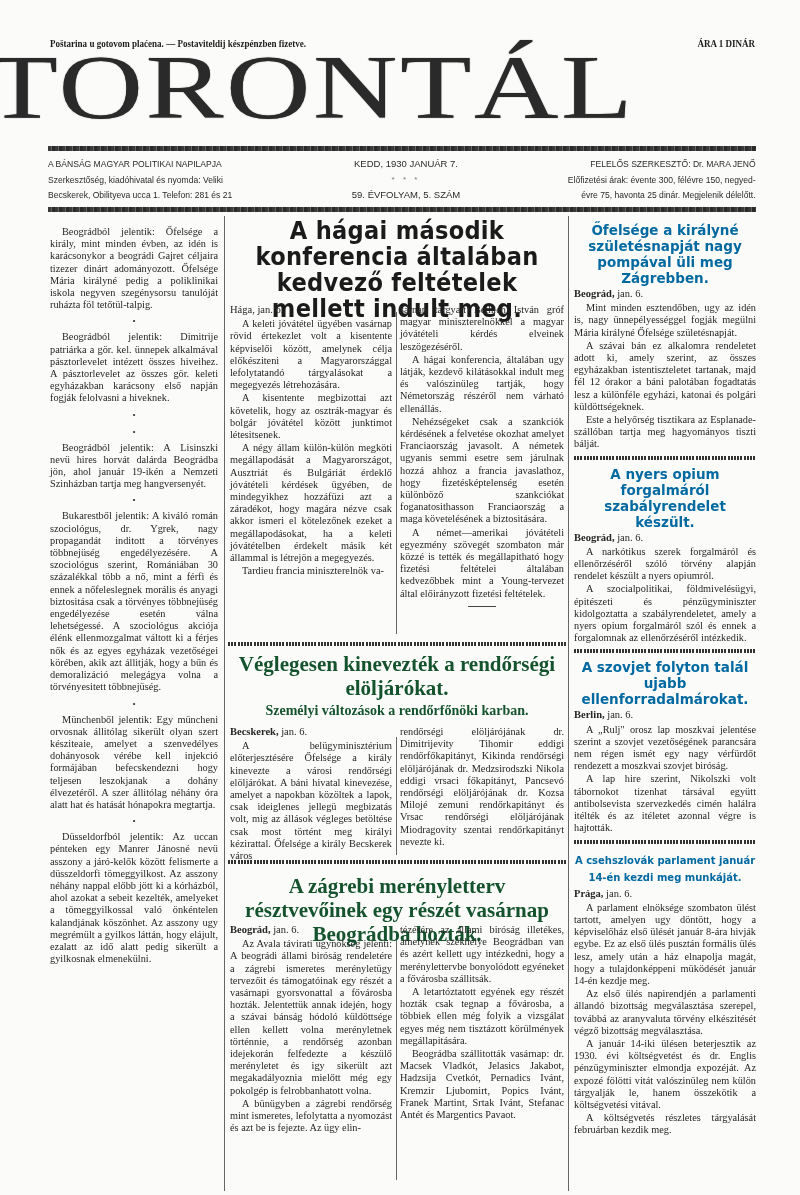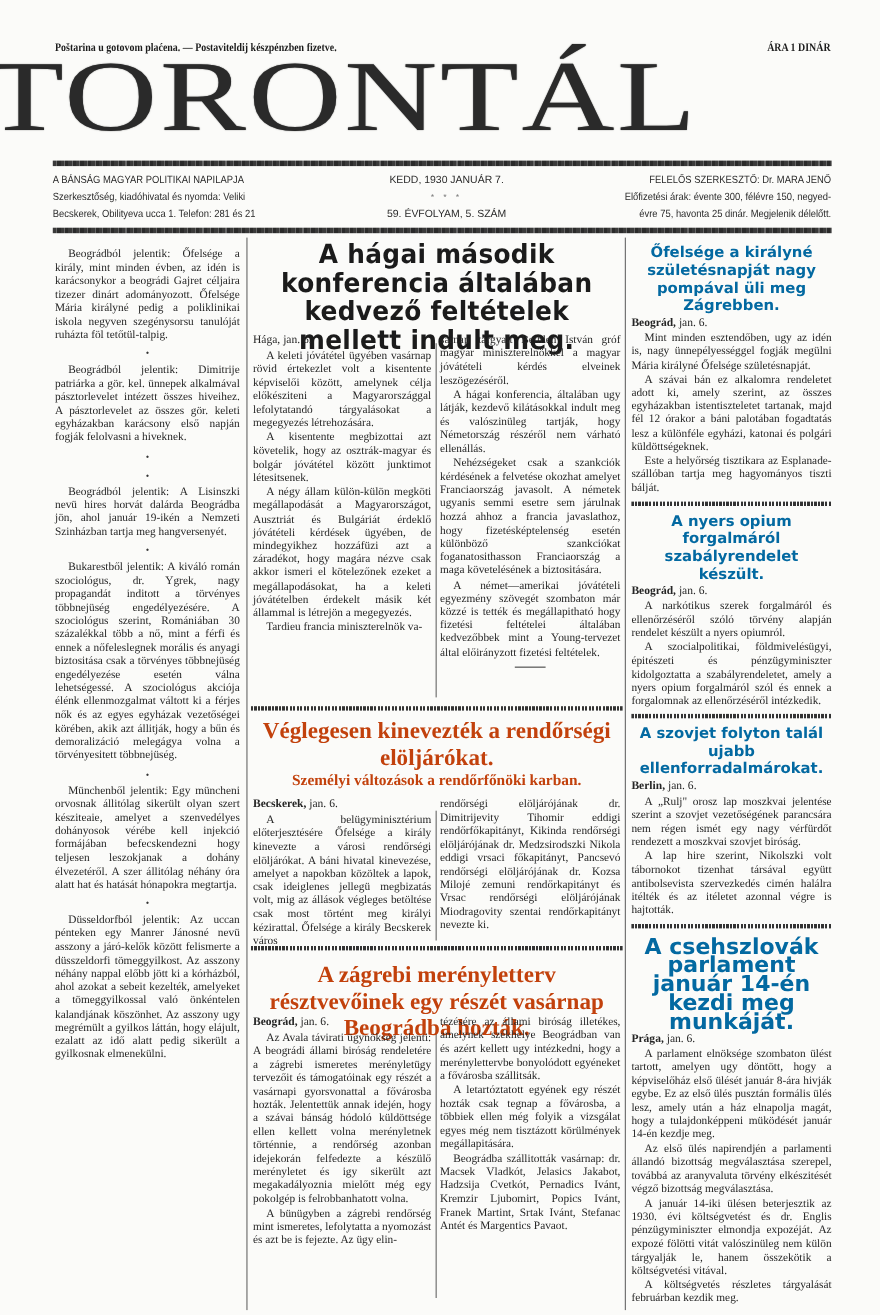--- a/index.html
+++ b/index.html
@@ -26,21 +26,21 @@
 
   .column { position: absolute; font-size: 10.3px; line-height: 12.2px; color: #262626; text-align: justify; }
   .para { text-indent: 12px; margin-bottom: 1px; hyphens: manual; }
   .bullet { text-align: center; font-size: 9px; line-height: 14px; margin: 3px 0; color: #333; }
   .dateline { text-align: left; font-size: 10.5px; margin: 2px 0 2px 0; }
   .dateline b { font-weight: bold; }
 
   .lead-headline { position: absolute; left: 227px; top: 218px; width: 340px; font-family: "DejaVu Sans", sans-serif; font-weight: bold; font-size: 24px; line-height: 26px; text-align: center; color: #1b1b1b; letter-spacing: 0.3px; transform: scaleX(0.94); transform-origin: center; }
 
   .headline { font-family: "DejaVu Sans", sans-serif; font-weight: bold; text-align: center; color: #0369a1; }
-  .headline-serif { font-family: "Liberation Serif", serif; font-weight: bold; text-align: center; color: #c2410c; }
+  .headline-serif { font-family: "Liberation Serif", serif; font-weight: bold; text-align: center; color: #14532d; }
 
   .dotted-rule { height: 4px; background: repeating-linear-gradient(90deg, #333 0 2px, transparent 2px 3.2px); }
   .short-rule { width: 28px; height: 1px; background: #444; margin: 6px auto; }
 </style>
 </head>
 <body>
 
 <div class="topline">
   <span class="left">Poštarina u gotovom plaćena. — Postaviteldij készpénzben fizetve.</span>
   <span class="right">ÁRA 1 DINÁR</span>
@@ -173,21 +173,21 @@
   <div class="headline" style="font-size:13.5px; line-height:16px;">A szovjet folyton talál ujabb ellenforradalmárokat.</div>
   <div class="dateline">
     <b>Berlin,</b>
     <span>jan. 6.</span>
   </div>
   <p class="para">A „Rulj" orosz lap moszkvai jelentése szerint a szovjet vezetőségének parancsára nem régen ismét egy nagy vérfürdőt rendezett a moszkvai szovjet biróság.</p>
   <p class="para">A lap hire szerint, Nikolszki volt tábornokot tizenhat társával együtt antibolsevista szervezkedés cimén halálra itélték és az itéletet azonnal végre is hajtották.</p>
 
   <div class="dotted-rule" style="margin:5px 0 8px 0;"></div>
 
-  <div class="headline" style="font-size:20px; line-height:17px;">A csehszlovák parlament január 14-én kezdi meg munkáját.</div>
+  <div class="headline" style="font-size:10px; line-height:17px;">A csehszlovák parlament január 14-én kezdi meg munkáját.</div>
   <div class="dateline">
     <b>Prága,</b>
     <span>jan. 6.</span>
   </div>
   <p class="para">A parlament elnöksége szombaton ülést tartott, amelyen ugy döntött, hogy a képviselőház első ülését január 8-ára hivják egybe. Ez az első ülés pusztán formális ülés lesz, amely után a ház elnapolja magát, hogy a tulajdonképpeni müködését január 14-én kezdje meg.</p>
   <p class="para">Az első ülés napirendjén a parlamenti állandó bizottság megválasztása szerepel, továbbá az aranyvaluta törvény elkészitését végző bizottság megválasztása.</p>
   <p class="para">A január 14-iki ülésen beterjesztik az 1930. évi költségvetést és dr. Englis pénzügyminiszter elmondja expozéját. Az expozé fölötti vitát valószinüleg nem külön tárgyalják le, hanem összekötik a költségvetési vitával.</p>
   <p class="para">A költségvetés részletes tárgyalását februárban kezdik meg.</p>
 </div>
 

